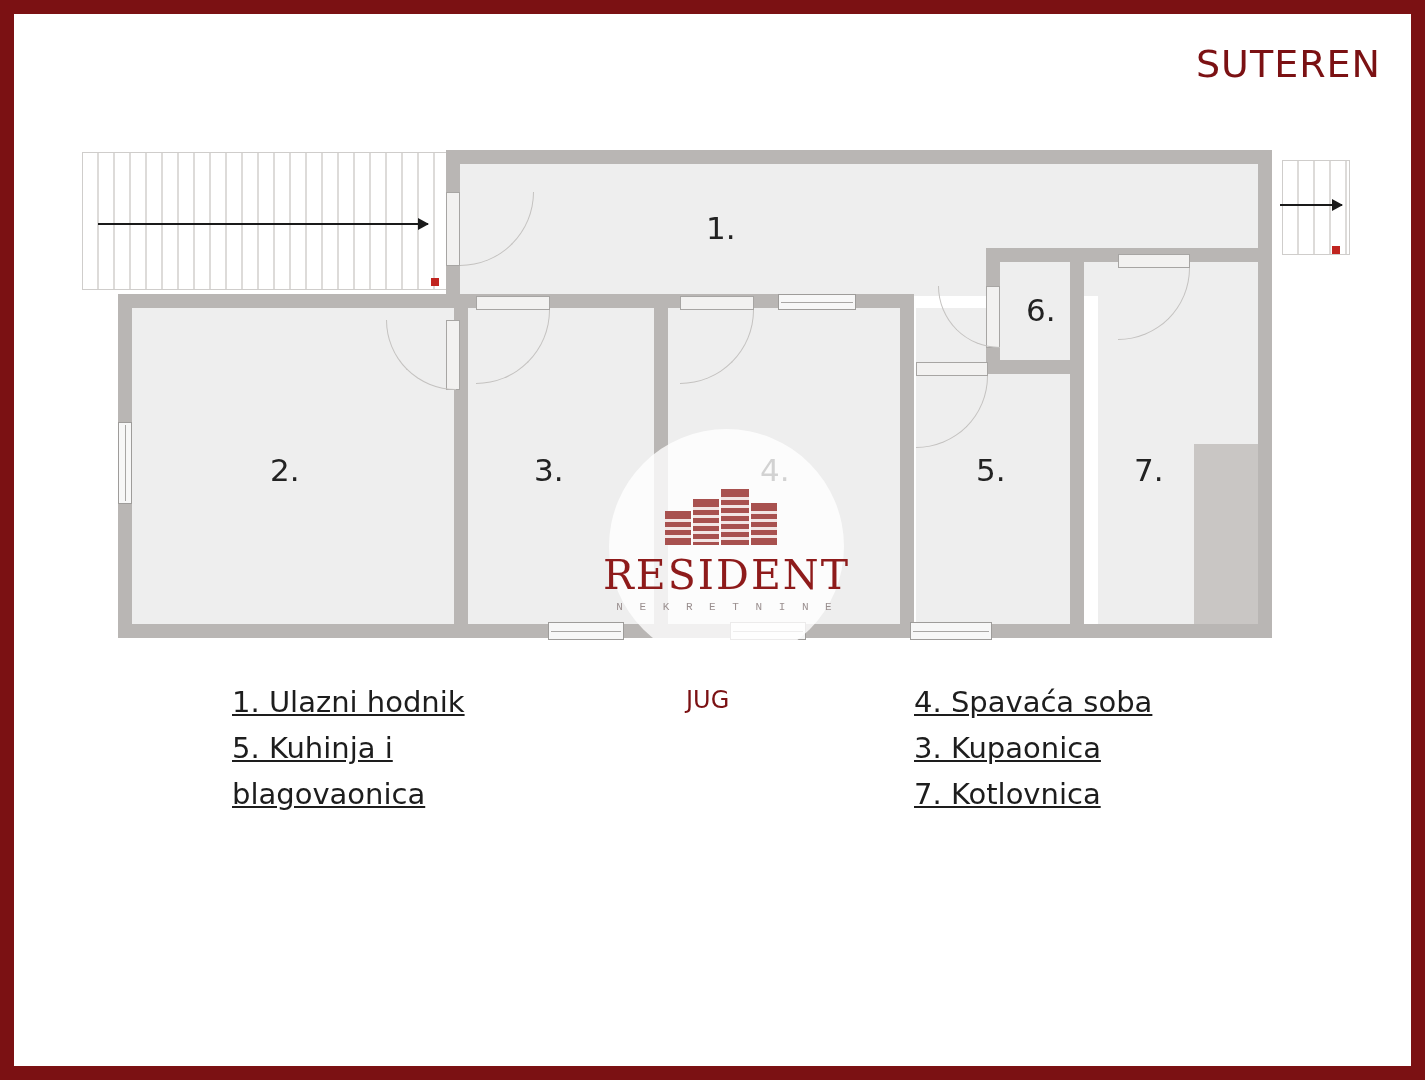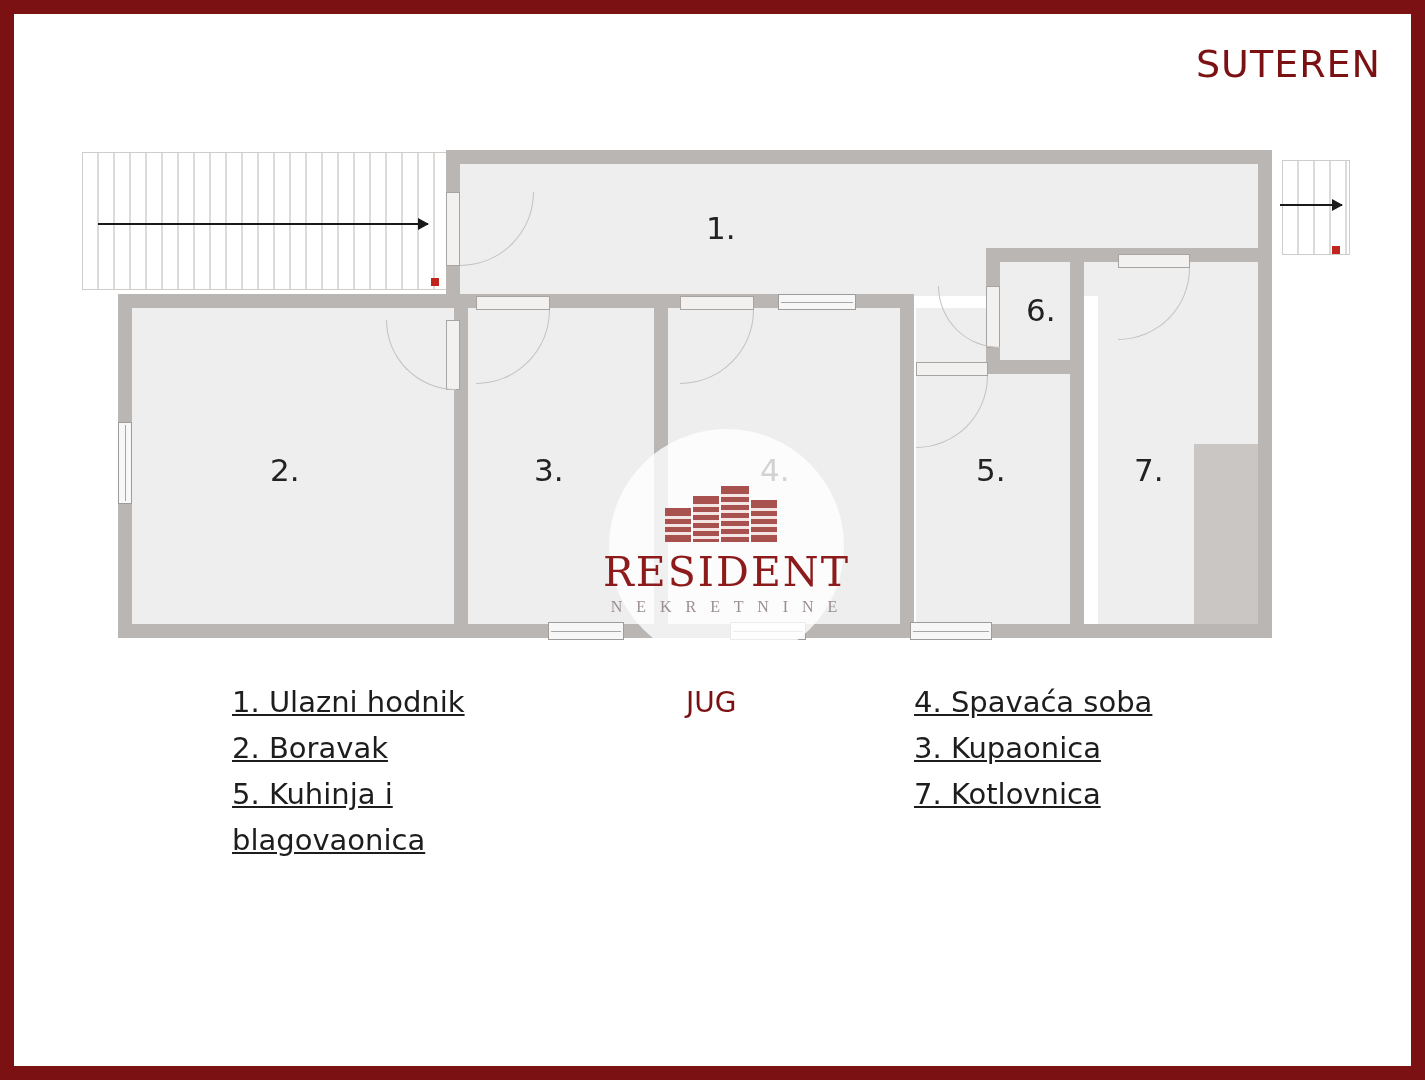--- a/index.html
+++ b/index.html
@@ -155,43 +155,43 @@
     display: block;
     margin-bottom: 4px;
   }
   .wm-name {
     font-size: 41px;
     letter-spacing: 2px;
     color: #8e1b1b;
     font-family: "DejaVu Serif", "Liberation Serif", serif;
   }
   .wm-sub {
-    font-size: 16px;
+    font-size: 11px;
     letter-spacing: 5px;
     color: #9a8f8f;
     margin-top: 2px;
-    font-family: Liberation Serif, serif;
+    font-family: Liberation Mono, monospace;
   }
 
   
   .legend-col {
     position: absolute;
     font-size: 29px;
     line-height: 46px;
     color: #1d1d1d;
     font-family: "DejaVu Sans", "Liberation Sans", sans-serif;
   }
   .legend-left { left: 218px; top: 665px; width: 380px; }
   .legend-right { left: 900px; top: 665px; width: 400px; }
   .legend-item { white-space: pre-wrap; text-decoration: underline; }
   .jug {
     position: absolute;
     left: 672px;
     top: 672px;
-    font-size: 28px;
+    font-size: 24px;
     color: #7b1113;
     font-family: "DejaVu Sans", "Liberation Sans", sans-serif;
   }
 </style>
 </head>
 <body>
 
 <div id="page">
   <div class="inner">
 
@@ -329,21 +329,20 @@
             <rect x="88" y="54" width="26" height="3"></rect>
           </g>
         </svg>
         <div class="wm-name">RESIDENT</div>
         <div class="wm-sub">N E K R E T N I N E</div>
       </div>
     </div>
 
     <div class="legend-col legend-left">
       <div class="legend-item">1. Ulazni hodnik</div>
-      <div class="legend-item">2. Boravak</div>
       <div class="legend-item">5. Kuhinja i
 blagovaonica</div>
     </div>
 
     <div class="legend-col legend-right">
       <div class="legend-item">4. Spavaća soba</div>
       <div class="legend-item">3. Kupaonica</div>
       <div class="legend-item">7. Kotlovnica</div>
     </div>
 

